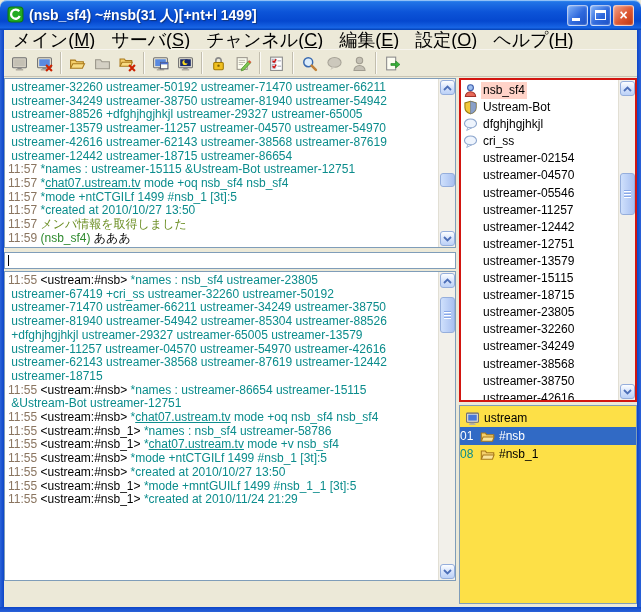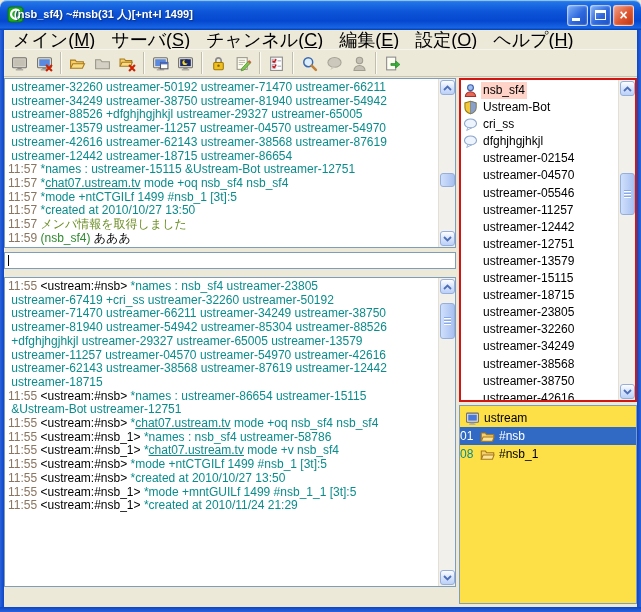--- a/index.html
+++ b/index.html
@@ -4,21 +4,21 @@
 <style>
   html,body{margin:0;padding:0;background:#3a6ea5;}
   *{box-sizing:border-box;}
   .win{position:relative;width:641px;height:612px;background:#ECE9D8;overflow:hidden;
        font-family:"Liberation Sans","DejaVu Sans",sans-serif;}
   
   .titlebar{position:absolute;left:0;top:0;width:641px;height:30px;border-radius:7px 7px 0 0;
     background:linear-gradient(180deg,#3d95f2 0%,#2173e6 8%,#0c54d8 40%,#0548cf 70%,#1764e4 92%,#0340b4 100%);
     box-shadow:inset 0 1px 0 rgba(255,255,255,.45);}
   .appicon{position:absolute;left:7px;top:6px;width:17px;height:17px;}
-  .title{position:absolute;left:14px;top:7px;color:#fff;font-size:11px;font-weight:bold;
+  .title{position:absolute;left:29px;top:7px;color:#fff;font-size:14px;font-weight:bold;
     text-shadow:1px 1px 1px #10357e;letter-spacing:0;white-space:nowrap;}
   .winbtns{position:absolute;right:7px;top:5px;display:flex;gap:2px;}
   .wbtn{position:relative;width:21px;height:21px;border-radius:3px;border:1px solid rgba(255,255,255,.65);
     background:linear-gradient(135deg,#7fb0f8 0%,#2e68dc 55%,#1c50c4 100%);box-shadow:inset 0 0 2px rgba(255,255,255,.5);}
   .wbtn.close{background:linear-gradient(135deg,#f0a088 0%,#dd5630 55%,#bc3410 100%);
     color:#fff;font-size:14px;font-weight:bold;line-height:19px;text-align:center;}
   .wbtn.min i{position:absolute;left:4px;bottom:4px;width:8px;height:3px;background:#fff;}
   .wbtn.max i{position:absolute;left:4px;top:4px;width:11px;height:10px;border:1px solid #fff;border-top:3px solid #fff;}
   .frame{position:absolute;background:linear-gradient(90deg,#2b63d9,#0c45c8);}
   .f-l{left:0;top:30px;bottom:0;width:4px;}
@@ -31,21 +31,21 @@
   .menu-item u{text-decoration:underline;}
   .toolbar{position:absolute;left:4px;top:49px;right:4px;height:28px;background:#ECE9D8;
     border-top:1px solid #f6f4ee;border-bottom:1px solid #c8c4b4;display:flex;align-items:center;padding-left:3px;}
   .tbtn{width:25px;height:24px;display:flex;align-items:center;justify-content:center;border-radius:2px;}
   .tsep{width:2px;height:22px;margin:0 3px;border-left:1px solid #c2beae;border-right:1px solid #fbfaf6;}
   .icon{display:inline-flex;align-items:center;justify-content:center;}
   .icon svg{display:block;}
   
   .pane{position:absolute;background:#fff;border:1px solid #7f9db9;}
   .top-pane{left:4px;top:78px;width:452px;height:170px;}
-  .bottom-pane{left:4px;top:277px;width:452px;height:310px;}
+  .bottom-pane{left:4px;top:271px;width:452px;height:310px;}
   .lines{position:absolute;left:3px;top:2px;right:19px;bottom:1px;overflow:hidden;
     font-size:12px;line-height:13.7px;}
   .line{white-space:pre;}
   .seg-time{color:var(--c-time);}
   .seg-sys{color:var(--c-sys);}
   .seg-lnk{color:var(--c-sys);text-decoration:underline;cursor:pointer;}
   .seg-inf{color:var(--c-inf);text-align:right;}
   .seg-nick{color:var(--c-nick);}
   .seg-msg{color:#000;}
   .seg-pfx{color:#000;}
@@ -345,27 +345,27 @@
             <svg width="15" height="15" viewBox="0 0 14 14">
               <path d="M7 1.2 L12.2 2.8 V7 c0 3.2-2.4 5-5.2 5.9 C4 12 1.8 10.2 1.8 7 V2.8 Z" fill="#f2c83a" stroke="#9a7a10"></path>
               <path d="M7 1.2 L12.2 2.8 V7 c0 3.2-2.4 5-5.2 5.9 Z" fill="#8aa0c8" stroke="#5a6f96" stroke-width="0.5"></path>
             </svg>
           </span><span class="uname">Ustream-Bot</span></div>
         <div class="urow"><span class="icon">
             <svg width="15" height="15" viewBox="0 0 14 14">
               <ellipse cx="7" cy="6" rx="5.6" ry="4.2" fill="#eef4fd" stroke="#8aa4cc"></ellipse>
               <path d="M4.6 9.6 L3.4 12.6 L8 10.2 Z" fill="#eef4fd" stroke="#8aa4cc" stroke-width="0.7"></path>
             </svg>
-          </span><span class="uname">cri_ss</span></div>
+          </span><span class="uname">dfghjhgjhkjl</span></div>
         <div class="urow"><span class="icon">
             <svg width="15" height="15" viewBox="0 0 14 14">
               <ellipse cx="7" cy="6" rx="5.6" ry="4.2" fill="#eef4fd" stroke="#8aa4cc"></ellipse>
               <path d="M4.6 9.6 L3.4 12.6 L8 10.2 Z" fill="#eef4fd" stroke="#8aa4cc" stroke-width="0.7"></path>
             </svg>
-          </span><span class="uname">dfghjhgjhkjl</span></div>
+          </span><span class="uname">cri_ss</span></div>
         <div class="urow"><span class="uname">ustreamer-02154</span></div>
         <div class="urow"><span class="uname">ustreamer-04570</span></div>
         <div class="urow"><span class="uname">ustreamer-05546</span></div>
         <div class="urow"><span class="uname">ustreamer-11257</span></div>
         <div class="urow"><span class="uname">ustreamer-12442</span></div>
         <div class="urow"><span class="uname">ustreamer-12751</span></div>
         <div class="urow"><span class="uname">ustreamer-13579</span></div>
         <div class="urow"><span class="uname">ustreamer-15115</span></div>
         <div class="urow"><span class="uname">ustreamer-18715</span></div>
         <div class="urow"><span class="uname">ustreamer-23805</span></div>

